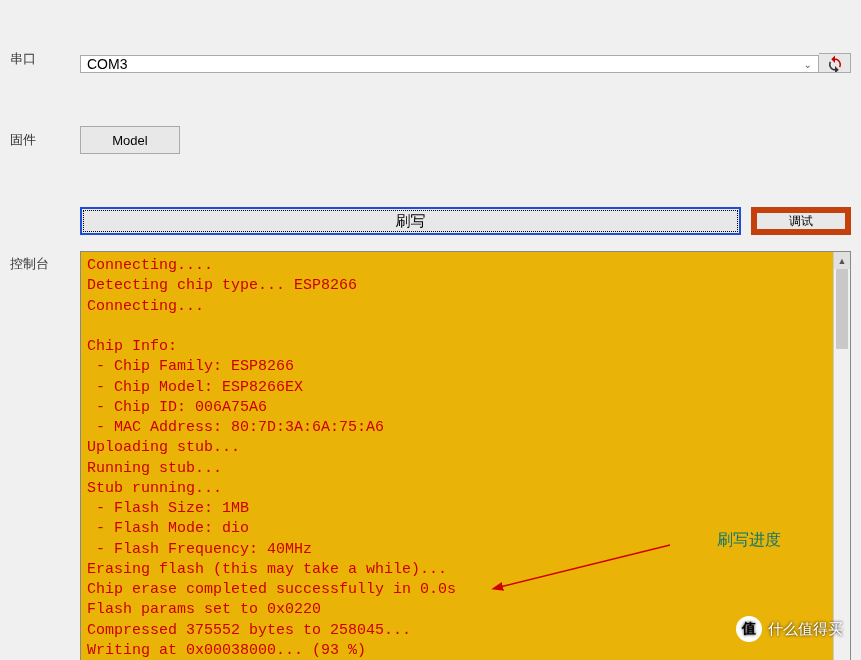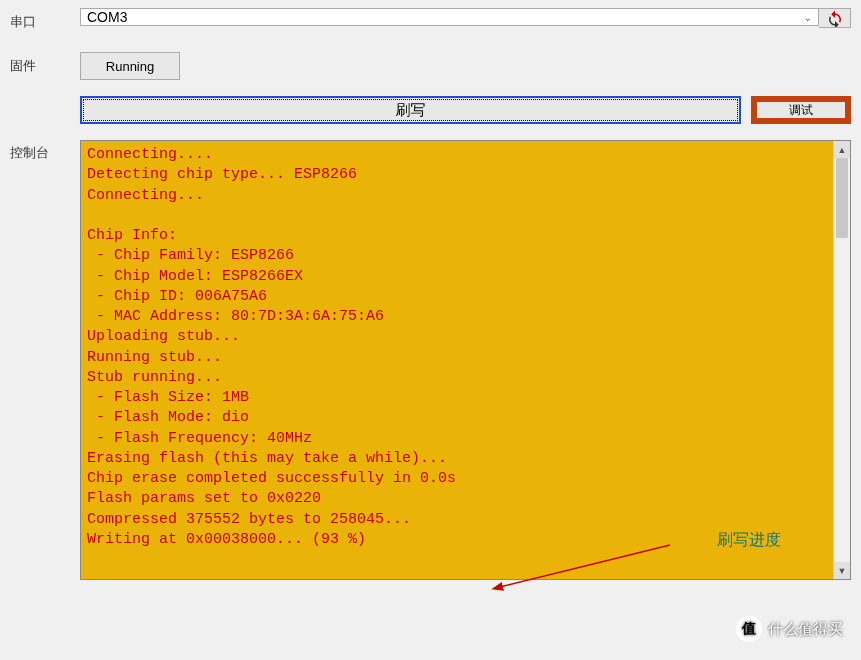--- a/index.html
+++ b/index.html
@@ -10,34 +10,35 @@
       width: 861px;
       height: 660px;
       position: relative;
       overflow: hidden;
     }
     .form-row {
       display: flex;
       align-items: center;
       padding: 8px 10px;
       gap: 10px;
+      margin-top: 37px;
     }
     .label {
       width: 60px;
       color: #333;
       font-size: 13px;
     }
     .label-top {
       align-self: flex-start;
       padding-top: 4px;
     }
     .combo-wrap {
       flex: 1;
       display: flex;
-      align-items: flex-start;
+      align-items: flex-end;
       height: 28px;
     }
     .combo {
       flex: 1;
       border: 1px solid #aaa;
       background: #fff;
       display: flex;
       align-items: center;
       justify-content: space-between;
       padding: 0 6px;
@@ -205,21 +206,21 @@
         <path fill="#c00" d="M12 6V2l-5 5 5 5V8c3.3 0 6 2.7 6 6 0 1-.3 2-.7 2.8l1.5 1.5C19.5 17 20 15.6 20 14c0-4.4-3.6-8-8-8z"></path>
         <path fill="#333" d="M12 20c-3.3 0-6-2.7-6-6 0-1 .3-2 .7-2.8L5.2 9.7C4.5 11 4 12.4 4 14c0 4.4 3.6 8 8 8v4l5-5-5-5v4z"></path>
       </svg>
     </div>
   </div>
 </div>
 
 <div class="form-row">
   <div class="label">固件</div>
   <div class="firmware-wrap">
-    <button class="browse-btn">Running</button>
+    <button class="browse-btn">Model</button>
   </div>
 </div>
 
 <div class="form-row">
   <div class="label"></div>
   <div class="action-wrap">
     <button class="flash-btn">刷写</button>
     <button class="debug-btn">调试</button>
   </div>
 </div>

